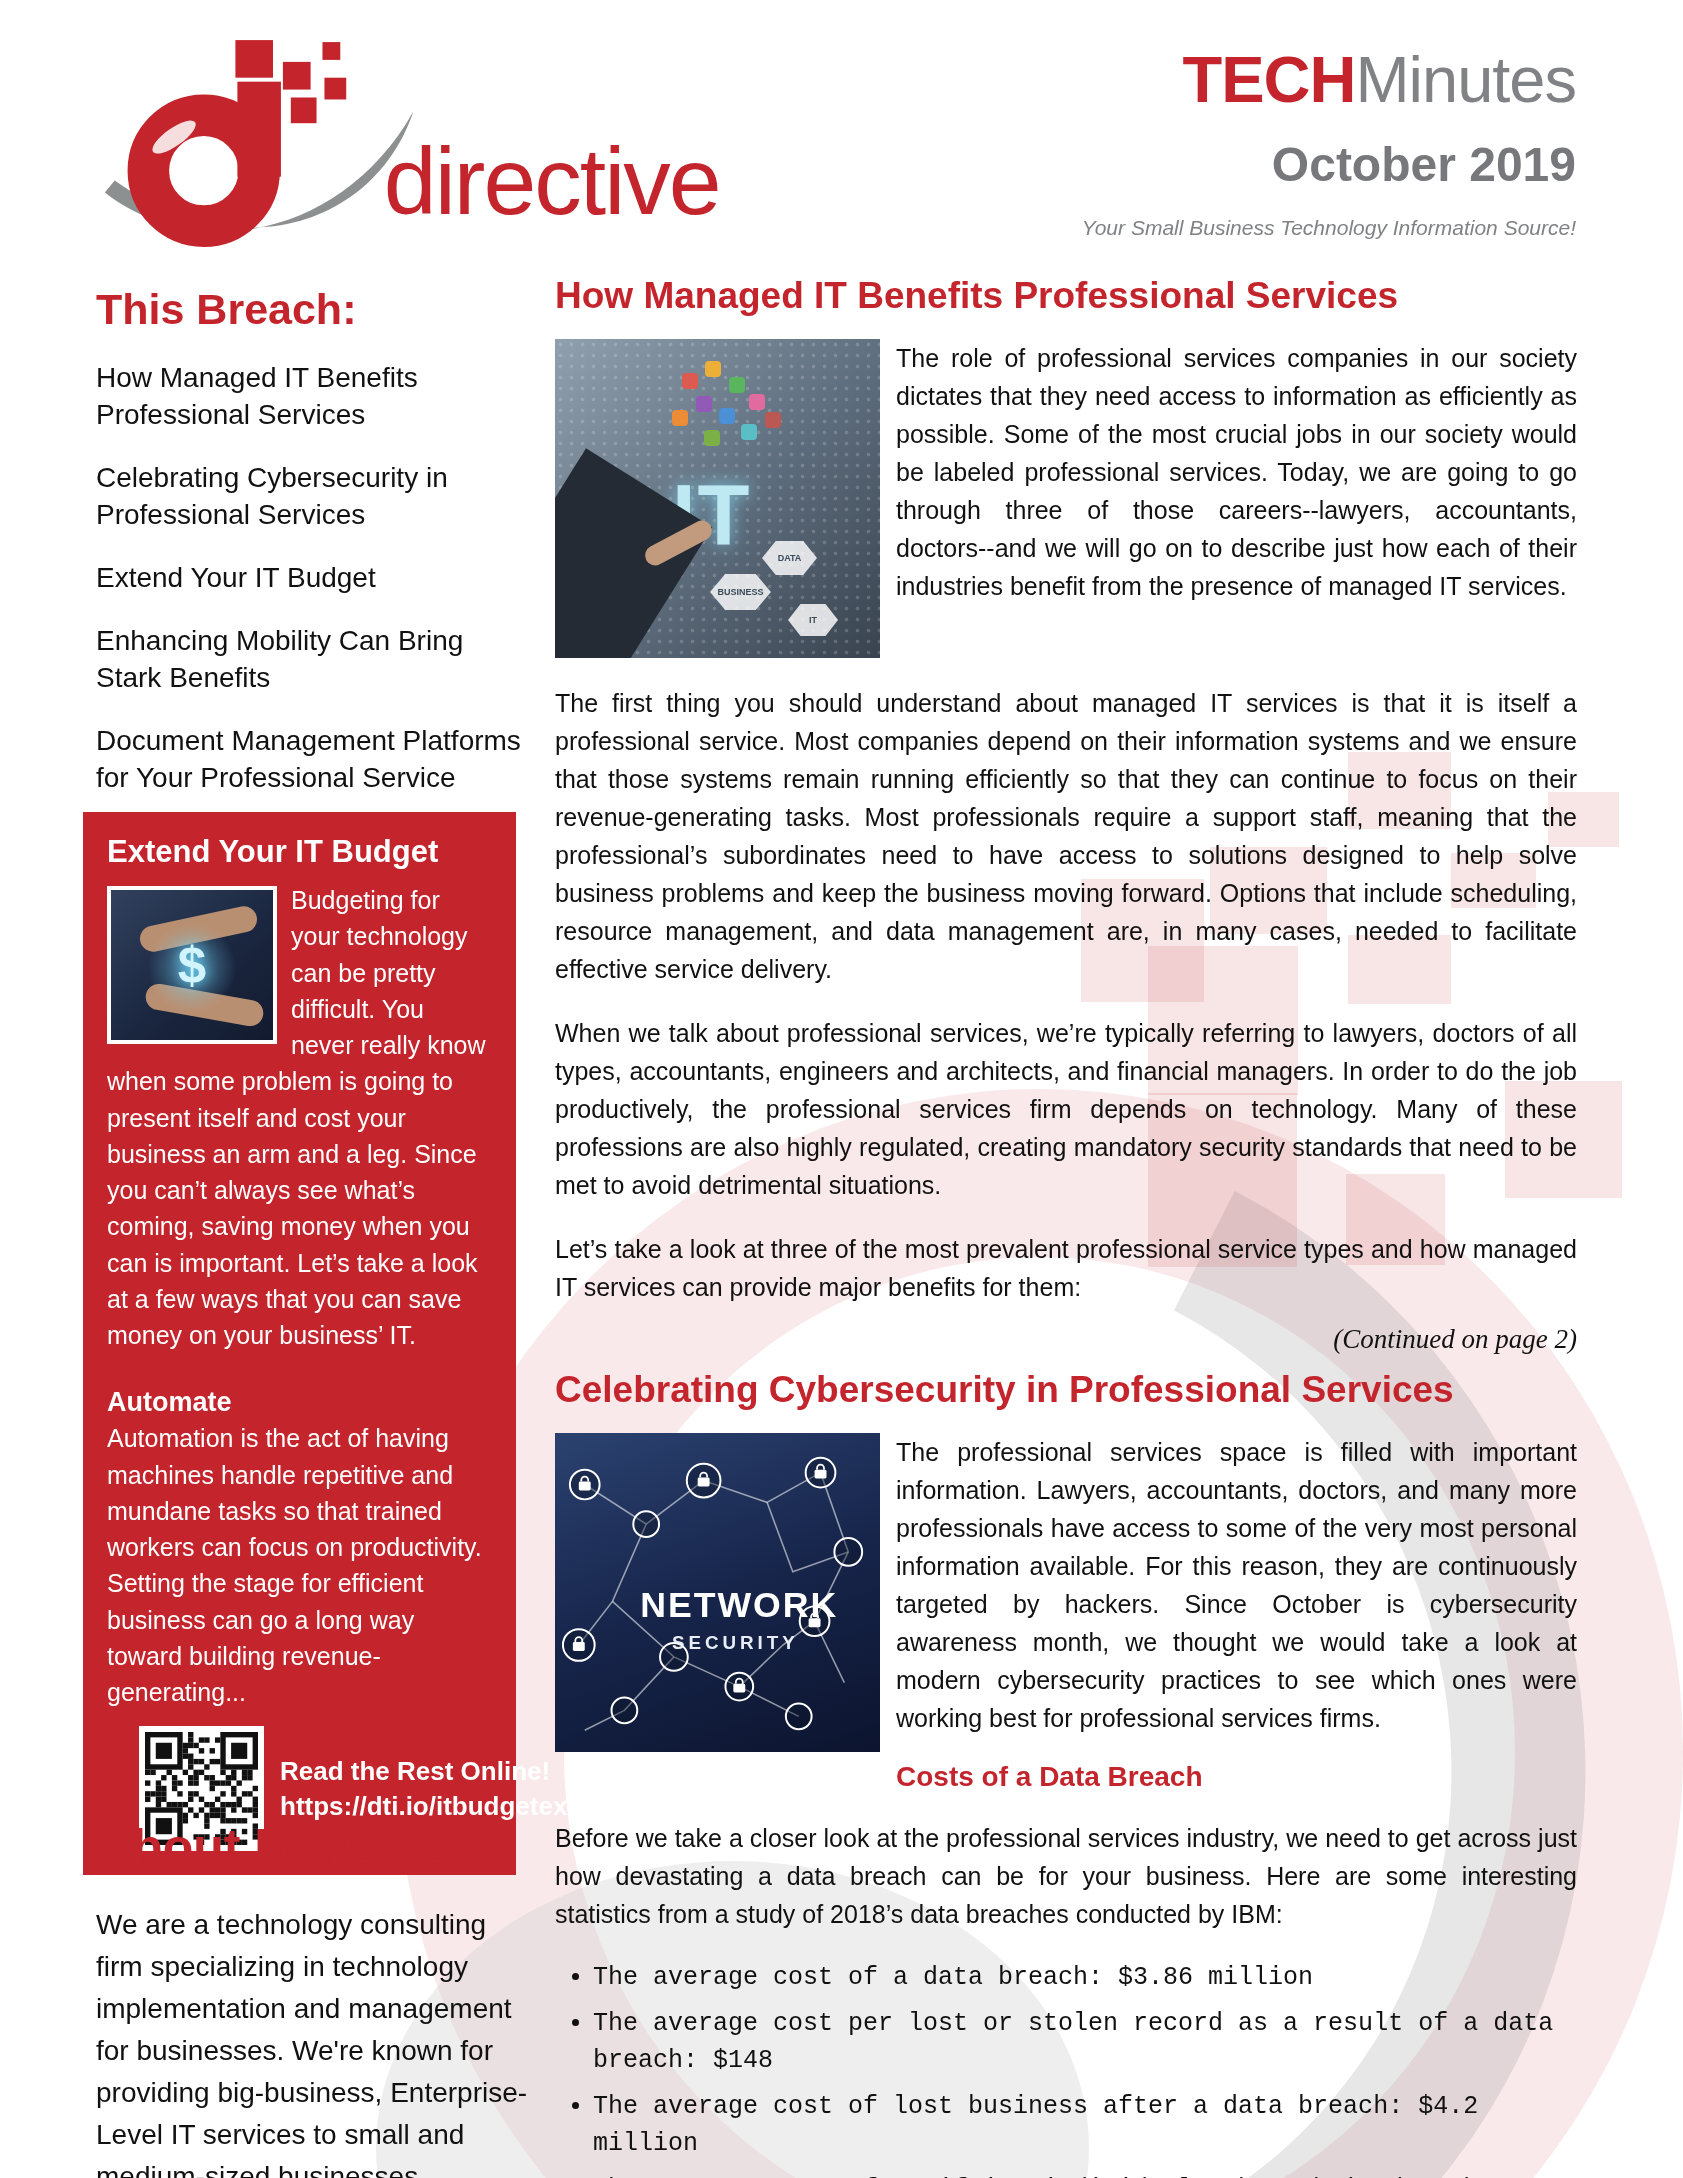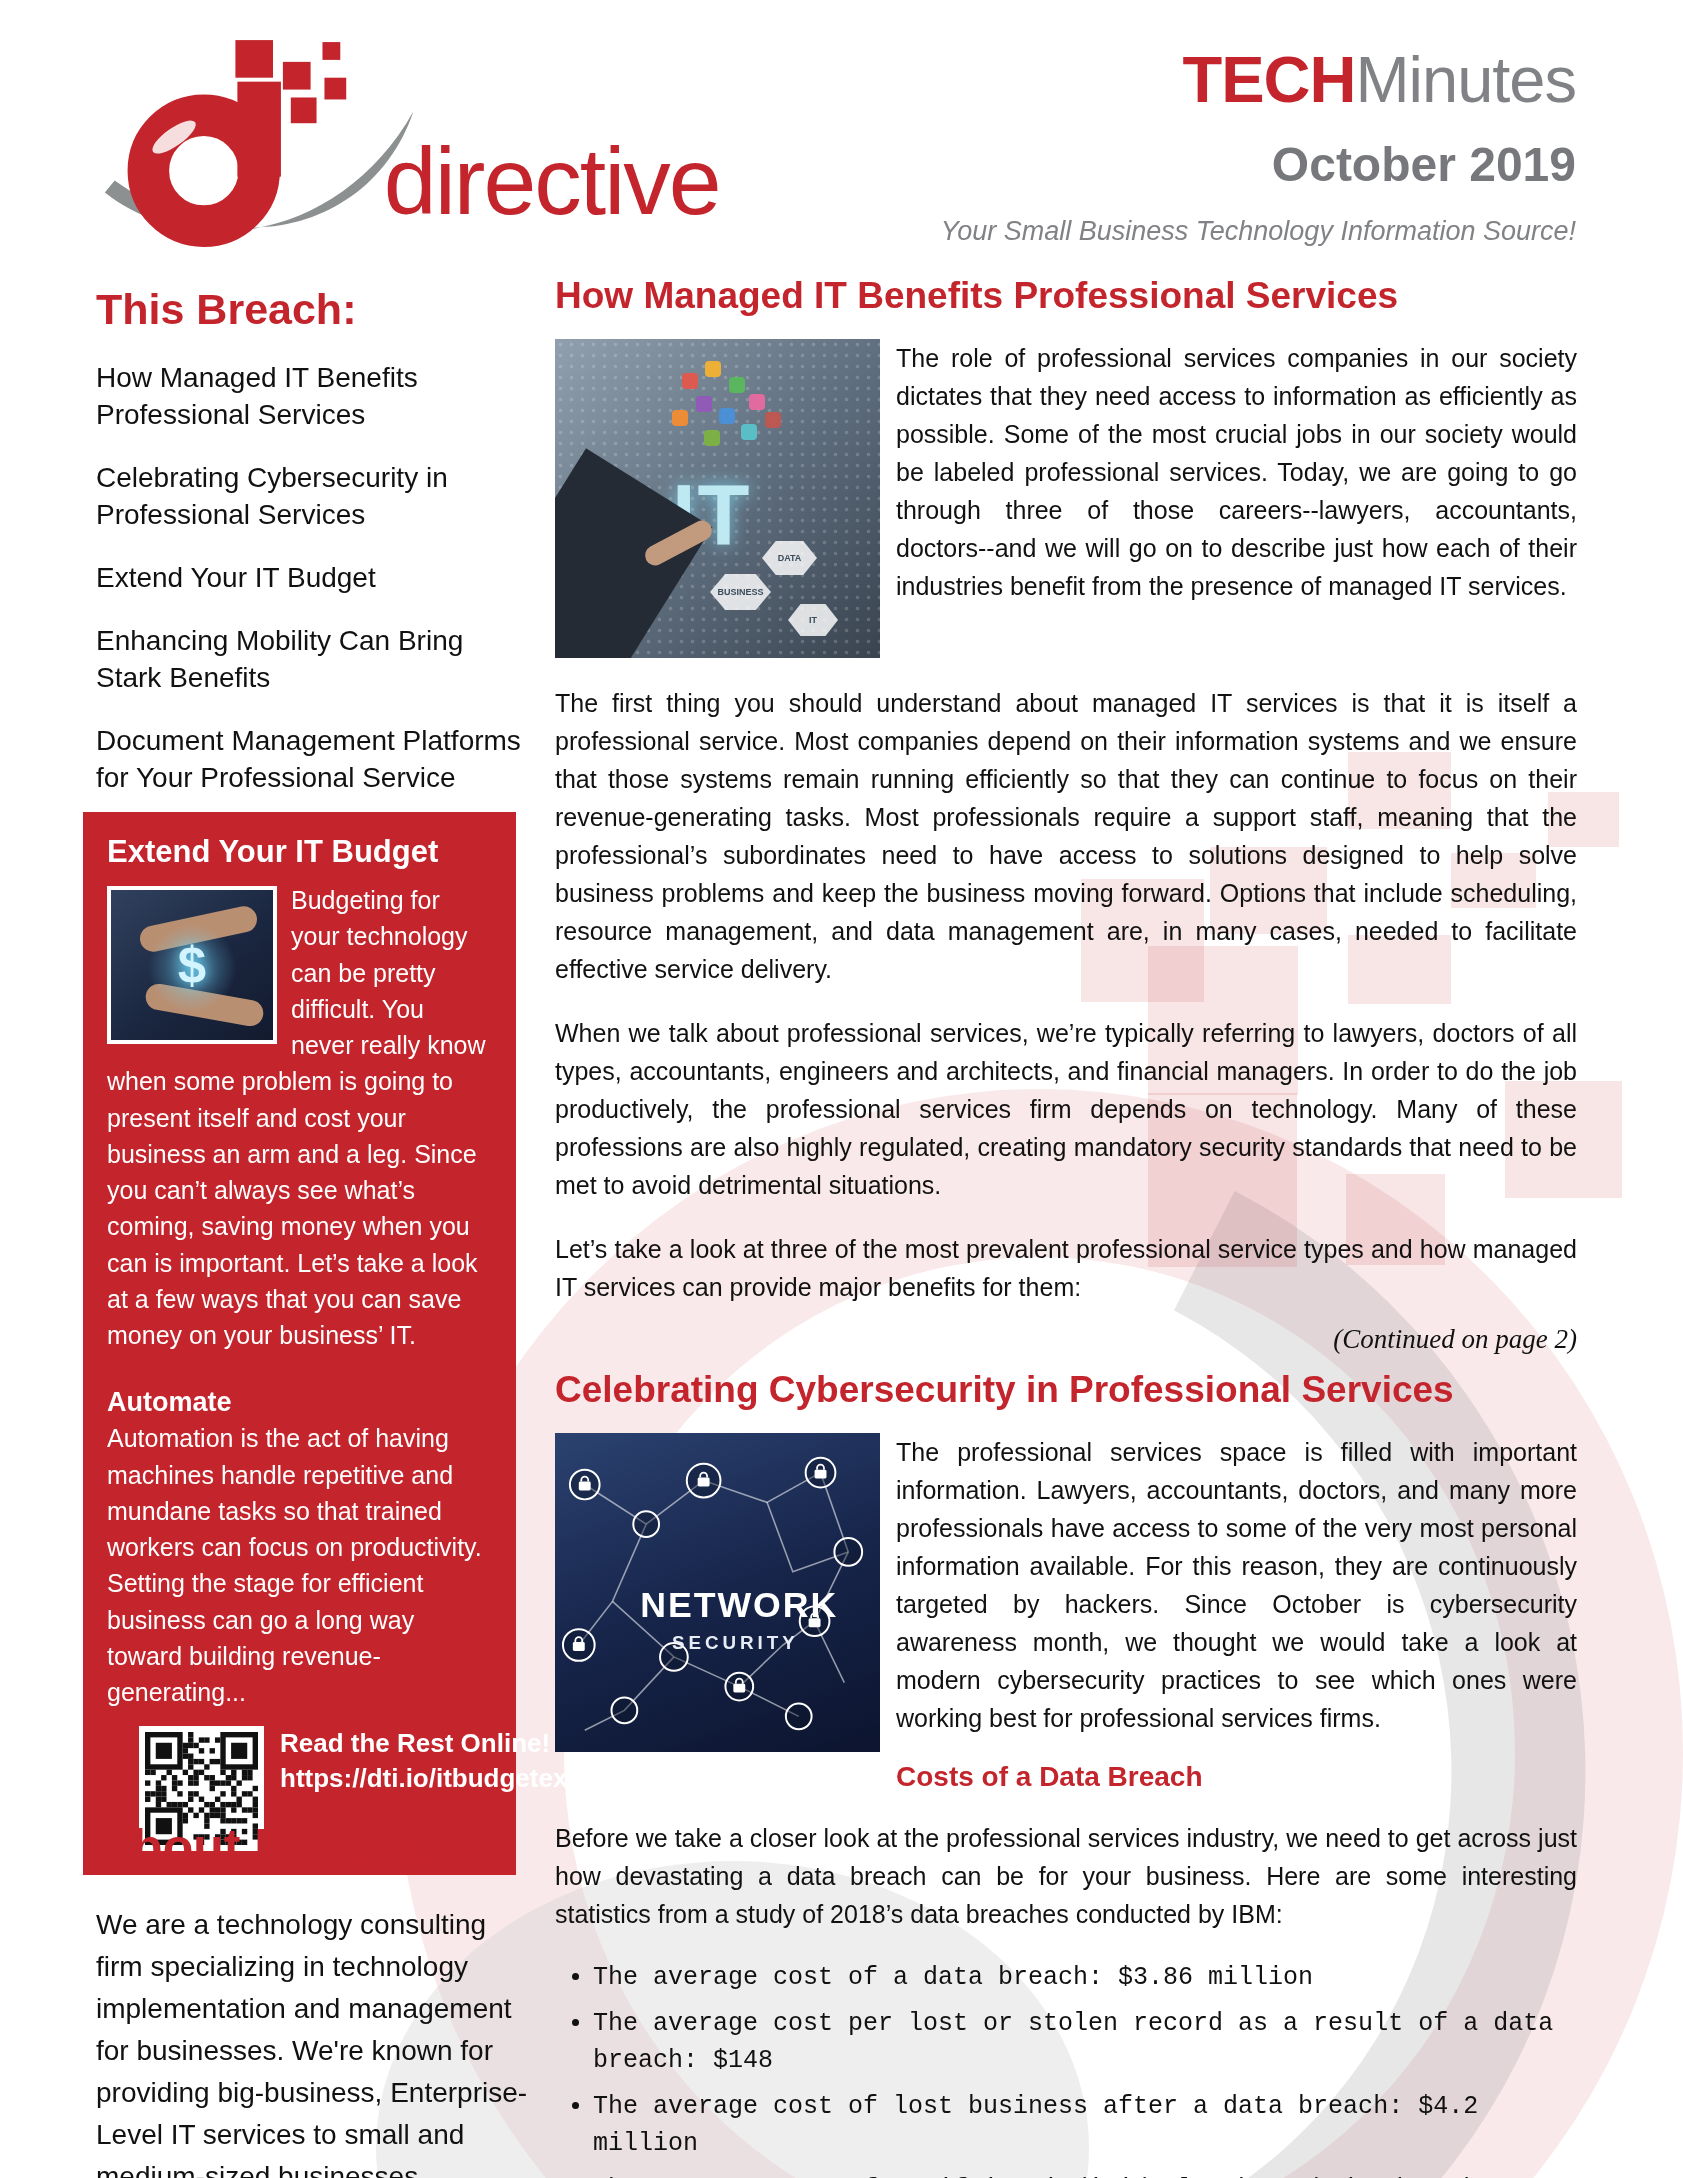--- a/index.html
+++ b/index.html
@@ -22,21 +22,21 @@
     border-radius:50%; background:rgba(205,205,208,0.35); }
   .wm-sq { position:absolute; background:rgba(198,42,48,0.12); }
 
   
   .logo { position:absolute; left:87px; top:34px; }
   .masthead { position:absolute; top:42px; right:107px; text-align:right; width:772px; }
   .nl-name { font-size:65px; letter-spacing:-1px; }
   .nl-name .accent { color:#c4242c; font-weight:bold;text-align:right; }
   .nl-name .rest { color:#808285; font-weight:normal; }
   .nl-date { font-size:48px; font-weight:bold; color:#77787b; margin-top:20px; }
-  .nl-tagline { font-size:27px; font-style:italic; color:#808285; margin-top:24px; }
+  .nl-tagline { font-size:21px; font-style:italic; color:#808285; margin-top:24px; }
 
   
   .this-issue { position:absolute; left:96px; top:285px; width:426px; }
   .this-issue h2 { color:#c4242c; font-size:43px; font-weight:bold; margin-bottom:26px; }
   .this-issue ul { list-style:none; }
   .this-issue li { font-size:28px; line-height:1.32; margin-bottom:26px; color:#111; }
 
   .budget-box { position:absolute; left:83px; top:812px; width:433px; min-height:871px;
     background:#c4242c; color:#ffffff; padding:22px 24px 24px 24px; }
   .budget-box h3 { font-size:31px; font-weight:bold; margin-bottom:12px; }
@@ -46,21 +46,21 @@
   .box-photo .glow { position:absolute; left:50%; top:52%; width:89px; height:89px;
     transform:translate(-50%,-50%); border-radius:50%;
     background:radial-gradient(circle, rgba(120,220,255,0.55), rgba(120,220,255,0) 70%); }
   .box-photo .dollar { position:absolute; left:50%; top:52%; transform:translate(-50%,-54%);
     font-size:51px; font-weight:bold; color:#d2f4ff; text-shadow:0 0 14px #6fd8ff; }
   .box-photo .hand { position:absolute; width:119px; height:26px; background:#b98f72; border-radius:14px; }
   .box-photo .hand.top { top:26px; left:28px; transform:rotate(-12deg); }
   .box-photo .hand.bottom { bottom:22px; left:34px; transform:rotate(10deg); }
   .budget-box p { font-size:25px; line-height:1.45; }
   .budget-box .automate-h { font-size:27px; font-weight:bold; margin-top:34px; margin-bottom:2px; }
-  .qr-row { display:flex; margin-top:16px;padding-left:32px; }
+  .qr-row { display:flex; align-items:center; margin-top:16px;padding-left:32px; }
   .qr-tile { width:125px; height:125px; background:#ffffff; padding:6px; flex-shrink:0; }
   .qr-tile svg { width:100%; height:100%; display:block; }
   .qr-cta { margin-left:16px; font-size:26px; font-weight:bold; line-height:1.35; }
 
   .about { position:absolute; left:96px; top:1818px; width:441px; }
   .about h2 { color:#c4242c; font-size:50px; font-weight:bold; margin-bottom:28px; }
   .about p { font-size:28px; line-height:1.5; color:#111; }
 
   
   .main-col { position:absolute; left:555px; top:275px; width:1022px; }

